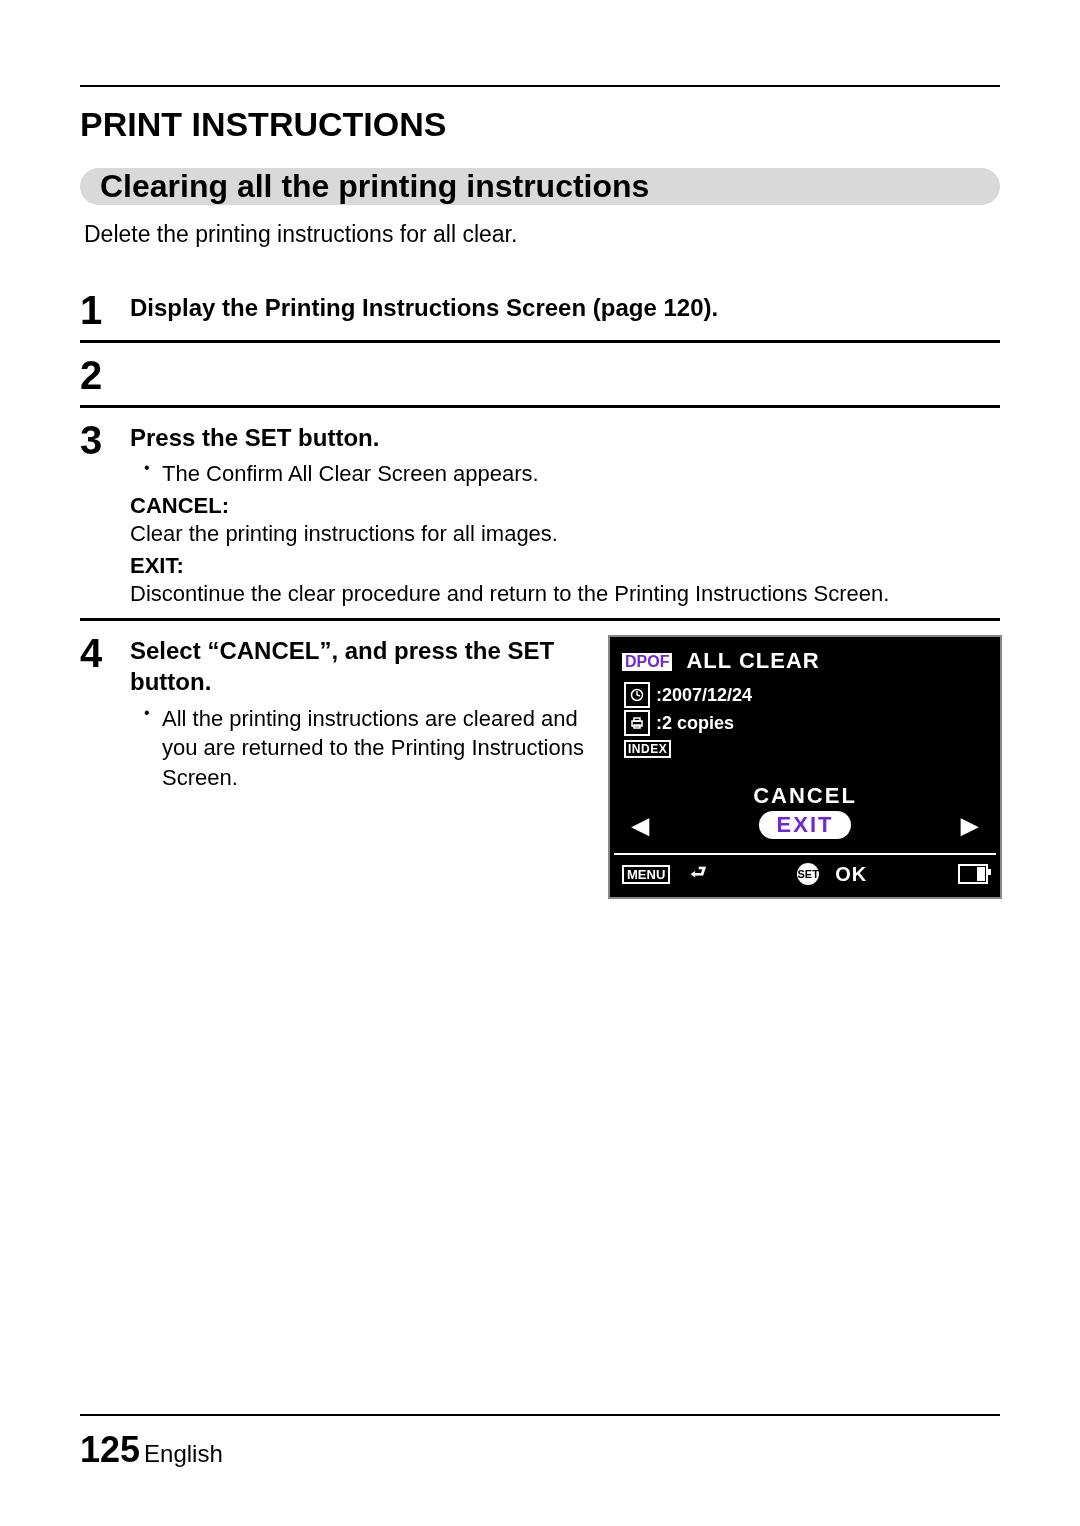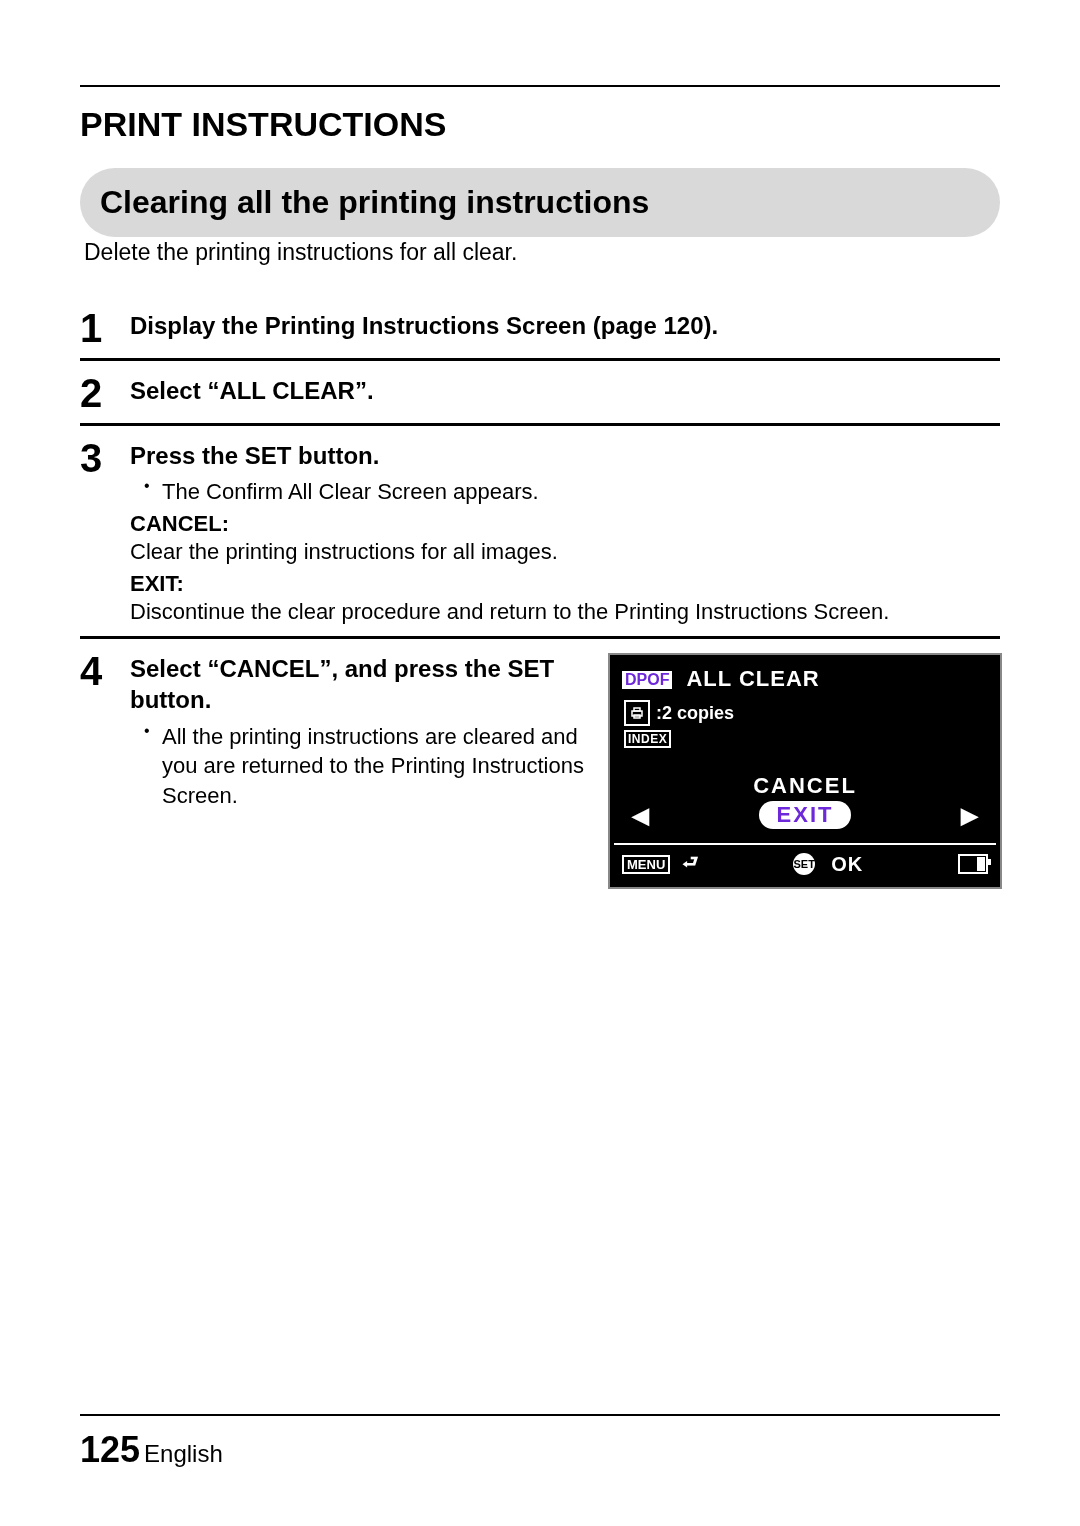--- a/index.html
+++ b/index.html
@@ -19,22 +19,22 @@
     margin-bottom: 18px;
   }
   .page-title {
     font-size: 34px;
     font-weight: bold;
     margin: 0 0 24px 0;
   }
   .section-pill {
     background: #d9d9d9;
     border-radius: 40px;
-    padding: 16px 20px;
-    margin-bottom: 2px;
+    padding: 0 20px;
+    margin-bottom: 16px;
   }
   .section-pill-text {
     font-size: 32px;
     font-weight: bold;
   }
   .intro {
     font-size: 23px;
     margin: 0 0 30px 4px;
   }
   .step {
@@ -185,21 +185,21 @@
   .bottom-bar {
     border-top: 2px solid #fff;
     display: flex;
     align-items: center;
     justify-content: space-between;
     padding: 4px 8px;
   }
   .menu-btn {
     display: flex;
     align-items: center;
-    gap: 12px;
+    gap: 20px;
   }
   .menu-label {
     border: 2px solid #fff;
     font-size: 13px;
     padding: 0 3px;
   }
   .return-arrow {
     font-size: 18px;
   }
   .ok-group {
@@ -283,23 +283,20 @@
 
   <div class="step">
     <div class="step-num">1</div>
     <div class="step-body">
       <div class="step-head">Display the Printing Instructions Screen (page 120).</div>
     </div>
   </div>
 
   <div class="step">
     <div class="step-num">2</div>
-    <div class="step-body">
-      <div class="step-head">Select “ALL CLEAR”.</div>
-    </div>
   </div>
 
   <div class="step">
     <div class="step-num">3</div>
     <div class="step-body">
       <div class="step-head">Press the SET button.</div>
       <div class="bullet">
         <span class="dot">•</span>
         <span class="step-text">The Confirm All Clear Screen appears.</span>
       </div>
@@ -323,20 +320,29 @@
         </div>
 
         <div class="lcd-wrap">
           <div class="lcd">
             <div class="lcd-inner">
               <div class="lcd-title-row">
                 <span class="dpof-tag">DPOF</span>
                 <span class="lcd-title-pill">ALL CLEAR</span>
               </div>
               <div class="info-row">
+                <span class="icon-box clock-icon">
+                  <svg width="14" height="14" viewBox="0 0 14 14">
+                      <circle cx="7" cy="7" r="5.5" fill="none" stroke="#fff" stroke-width="1.5"></circle>
+                      <path d="M7 3 V7 L10 8" stroke="#fff" stroke-width="1.5" fill="none"></path>
+                    </svg>
+                </span>
+                <span>:2007/12/24</span>
+              </div>
+              <div class="info-row">
                 <span class="icon-box print-icon">
                   <svg width="14" height="14" viewBox="0 0 14 14">
                       <rect x="2" y="5" width="10" height="5" fill="none" stroke="#fff" stroke-width="1.5"></rect>
                       <rect x="4" y="2" width="6" height="3" fill="none" stroke="#fff" stroke-width="1.5"></rect>
                       <rect x="4" y="9" width="6" height="3" fill="none" stroke="#fff" stroke-width="1.5"></rect>
                     </svg>
                 </span>
                 <span>:2 copies</span>
               </div>
               <span class="index-tag">INDEX</span>

